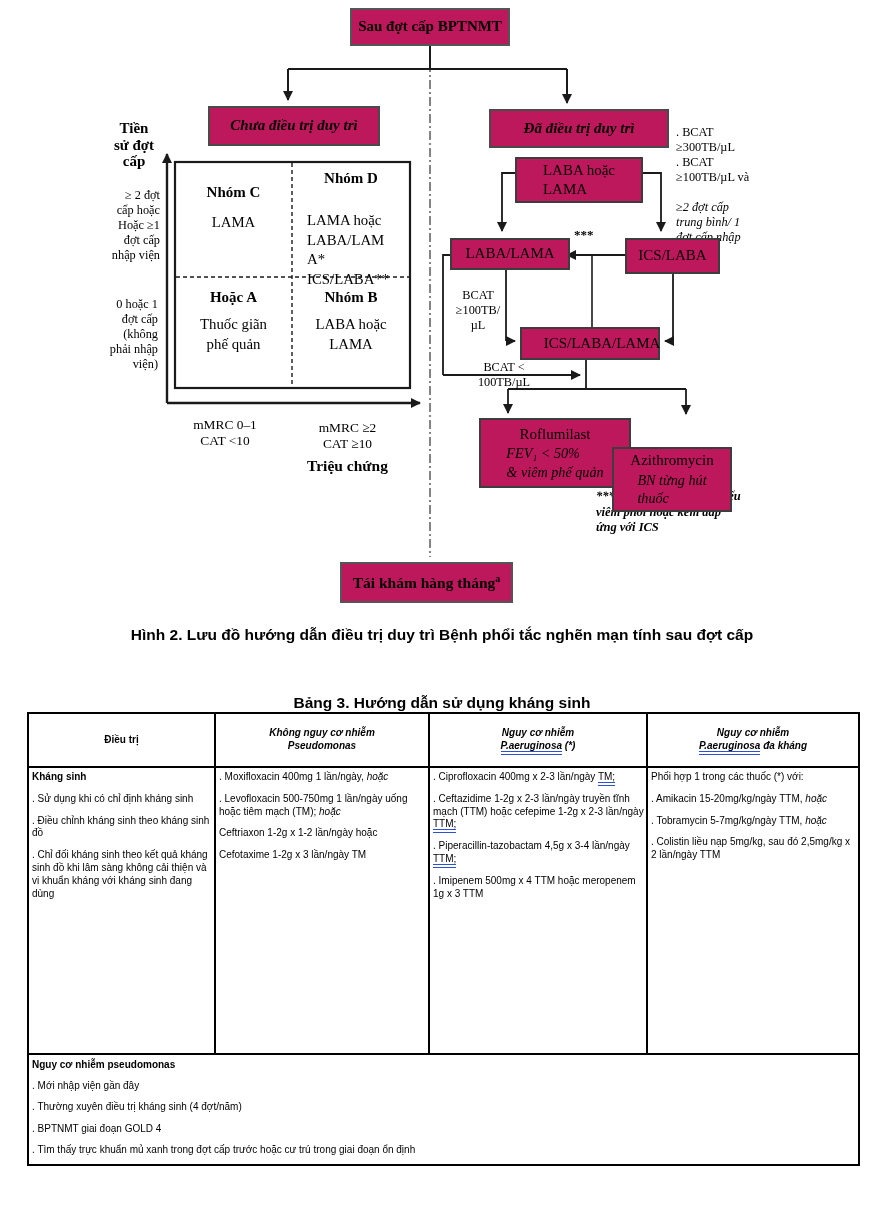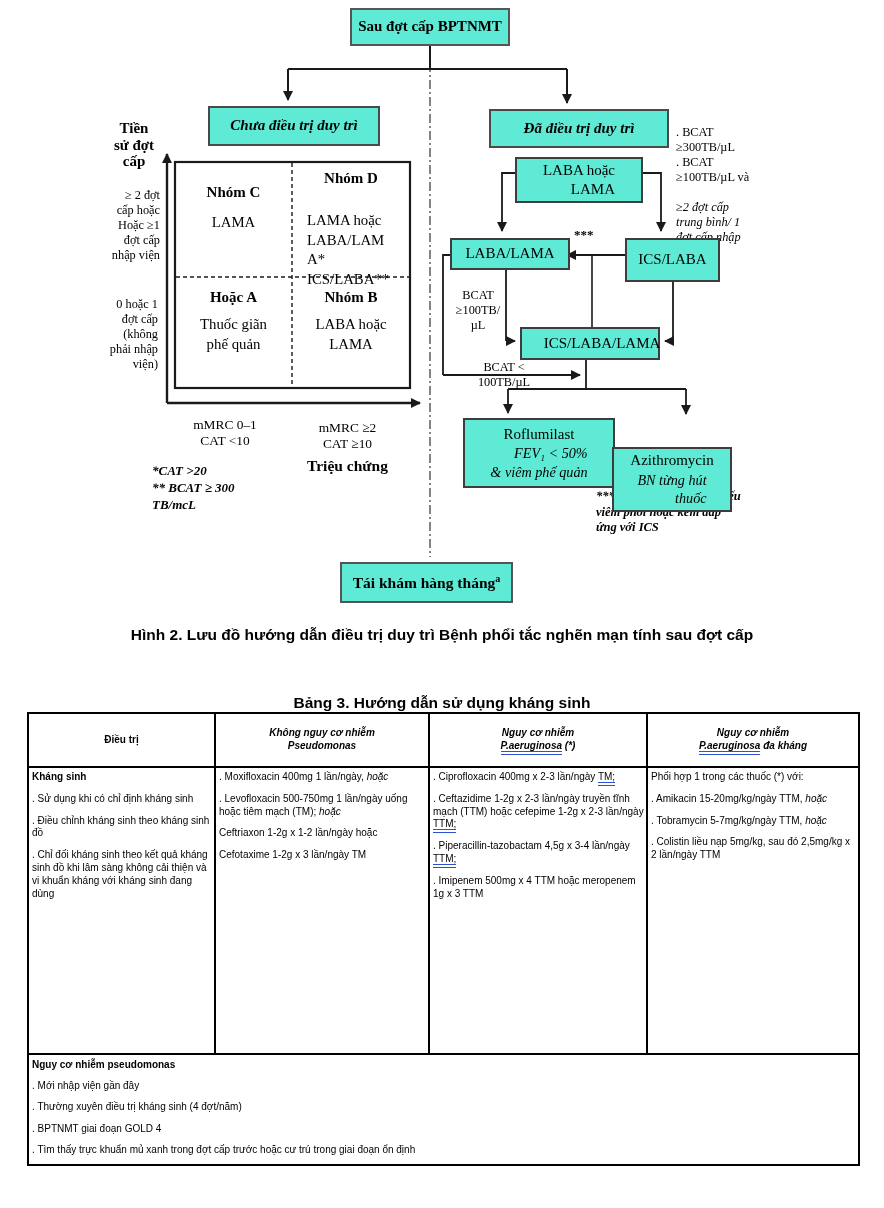--- a/index.html
+++ b/index.html
@@ -1,22 +1,22 @@
 <!DOCTYPE html>
 <html><head>
 <meta charset="utf-8">
 <style>
   html,body{margin:0;padding:0;background:#fff;}
   .page{position:relative;width:884px;height:1208px;background:#fff;overflow:hidden;
         font-family:"Liberation Serif","DejaVu Serif",serif;color:#000;}
   .figure{position:absolute;left:0;top:0;width:884px;height:612px;}
   .figure svg{position:absolute;left:0;top:0;z-index:0;}
-  .fbox{position:absolute;z-index:2;border:2px solid #4a4a4a;background:#5eead4;box-sizing:border-box;
+  .fbox{position:absolute;z-index:2;border:2px solid #4a4a4a;background:#be185d;box-sizing:border-box;
         display:flex;flex-direction:column;align-items:center;justify-content:center;
-        text-align:right;font-size:15px;line-height:1.3;}
+        text-align:left;font-size:15px;line-height:1.3;}
   .flab{position:absolute;z-index:1;font-size:12.3px;line-height:1.22;white-space:pre-line;}
   .ml{white-space:pre-line;}
   .bold{font-weight:bold;}
   .it{font-style:italic;}
   .bi{font-weight:bold;font-style:italic;}
   .cell{position:absolute;z-index:1;text-align:center;}
   .cell .ttl{font-weight:bold;font-size:15px;}
   .cell .txt{font-size:14.8px;line-height:1.32;white-space:pre-line;}
   .caption{position:absolute;left:0;top:626px;width:884px;text-align:center;font-weight:bold;
            font-size:15.5px;font-family:"Liberation Sans","DejaVu Sans",sans-serif;}
@@ -133,23 +133,20 @@
       <div class="ttl" style="margin-bottom:9px;">Nhóm B</div>
       <div class="txt">LABA hoặc
 LAMA</div>
     </div>
 
     <div class="flab" style="left:185px;top:417px;width:80px;font-size:13.4px;text-align:center;">mMRC 0–1
 CAT &lt;10</div>
     <div class="flab" style="left:310px;top:420px;width:75px;font-size:13.4px;text-align:center;">mMRC ≥2
 CAT ≥10</div>
     <div class="flab bold" style="left:300px;top:457px;width:95px;font-size:15.5px;text-align:center;">Triệu chứng</div>
-    <div class="flab bi" style="left:152px;top:463px;width:125px;font-size:13px;line-height:1.3;">*CAT &gt;20
-** BCAT ≥ 300
-TB/mcL</div>
 
     <div class="flab" style="left:676px;top:110px;width:96px;">
       <div class="ml">. BCAT
 ≥300TB/µL
 . BCAT
 ≥100TB/µL và</div>
       <div class="ml it">≥2 đợt cấp
 trung bình/ 1
 đợt cấp nhập
 viện</div>
@@ -157,38 +154,38 @@
 
     <div class="fbox" style="left:515px;top:157px;width:128px;height:46px;border-color:#3d3d3d;">
       <span class="ml">LABA hoặc
 LAMA</span>
     </div>
 
     <div class="fbox" style="left:450px;top:238px;width:120px;height:32px;border-color:#3d3d3d;">
       <span>LABA/LAMA</span>
     </div>
 
-    <div class="fbox" style="left:625px;top:238px;width:95px;height:44px;border-color:#3d3d3d;">
+    <div class="fbox" style="left:625px;top:238px;width:95px;height:36px;border-color:#3d3d3d;">
       <span>ICS/LABA</span>
     </div>
 
     <div class="flab bold" style="left:574px;top:227px;width:40px;font-size:13px;">***</div>
 
     <div class="fbox" style="left:520px;top:327px;width:140px;height:33px;border-color:#3d3d3d;padding-left:24px;">
       <span>ICS/LABA/LAMA</span>
     </div>
 
     <div class="flab" style="left:452px;top:288px;width:52px;text-align:center;">BCAT
 ≥100TB/
 µL</div>
 
     <div class="flab" style="left:468px;top:360px;width:72px;text-align:center;">BCAT &lt;
 100TB/µL</div>
 
-    <div class="fbox" style="left:463px;top:418px;width:152px;height:70px;border-color:#3d3d3d;">
+    <div class="fbox" style="left:479px;top:418px;width:152px;height:70px;border-color:#3d3d3d;">
       <span>Roflumilast</span>
       <span class="ml it" style="font-size:14.2px;">FEV₁ &lt; 50%
 &amp; viêm phế quản</span>
     </div>
 
     <div class="fbox" style="left:612px;top:419px;width:120px;height:65px;border-color:#3d3d3d;margin-top:28px;">
       <span>Azithromycin</span>
       <span class="ml it" style="font-size:14.2px;">BN từng hút
 thuốc</span>
     </div>

